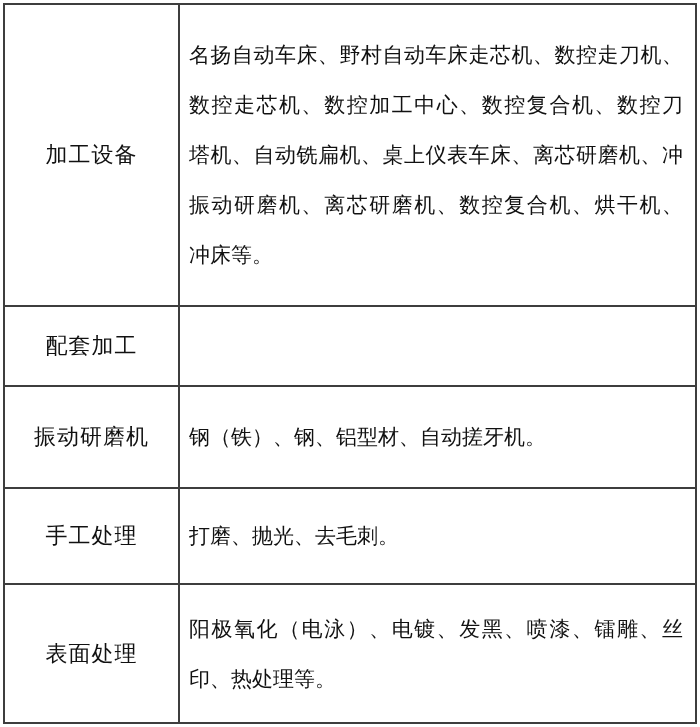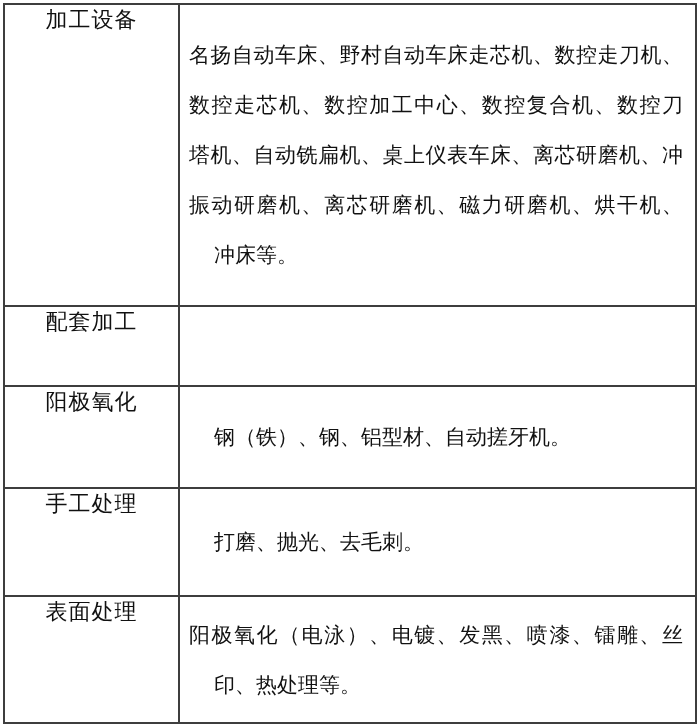--- a/index.html
+++ b/index.html
@@ -41,29 +41,30 @@
     display: flex;
     box-sizing: border-box;
     flex: 0 0 auto;
   }
   .row + .row {
     border-top: 2px solid var(--border);
   }
   .row-equipment { height: 300px; }
   .row-support   { height: 80px; }
   .row-material  { height: 102px; }
-  .row-manual    { height: 108px; }
+  .row-manual    { height: 96px; }
   .row-surface   { flex: 1 1 auto; }
 
   .label-cell {
     flex: 0 0 175px;
     width: 175px;
     box-sizing: border-box;
     border-right: 2px solid var(--border);
     display: flex;
+    align-items: center;
     justify-content: center;
     font-size: 22px;
     letter-spacing: 1px;
     overflow: hidden;
   }
   .content-cell {
     flex: 1 1 auto;
     box-sizing: border-box;
     display: flex;
     flex-direction: column;
@@ -74,51 +75,50 @@
   }
   .content-line {
     line-height: 50px;
     height: 50px;
     text-align: justify;
     text-align-last: justify;
     white-space: nowrap;
   }
   .content-line:last-child {
     text-align-last: left;
-    margin-left: 25px;
   }
 </style>
 </head>
 <body>
 
 <div class="canvas">
   <div class="cap-table">
 
     <div class="row row-equipment">
       <div class="label-cell">
         <span>加工设备</span>
       </div>
       <div class="content-cell">
           <div class="content-line">名扬自动车床、野村自动车床走芯机、数控走刀机、</div>
           <div class="content-line">数控走芯机、数控加工中心、数控复合机、数控刀</div>
           <div class="content-line">塔机、自动铣扁机、桌上仪表车床、离芯研磨机、冲</div>
-          <div class="content-line">振动研磨机、离芯研磨机、磁力研磨机、烘干机、</div>
+          <div class="content-line">振动研磨机、离芯研磨机、数控复合机、烘干机、</div>
           <div class="content-line">冲床等。</div>
         </div>
     </div>
 
     <div class="row row-support">
       <div class="label-cell">
         <span>配套加工</span>
       </div>
     </div>
 
     <div class="row row-material">
       <div class="label-cell">
-        <span>阳极氧化</span>
+        <span>振动研磨机</span>
       </div>
       <div class="content-cell">
           <div class="content-line">钢（铁）、钢、铝型材、自动搓牙机。</div>
         </div>
     </div>
 
     <div class="row row-manual">
       <div class="label-cell">
         <span>手工处理</span>
       </div>

